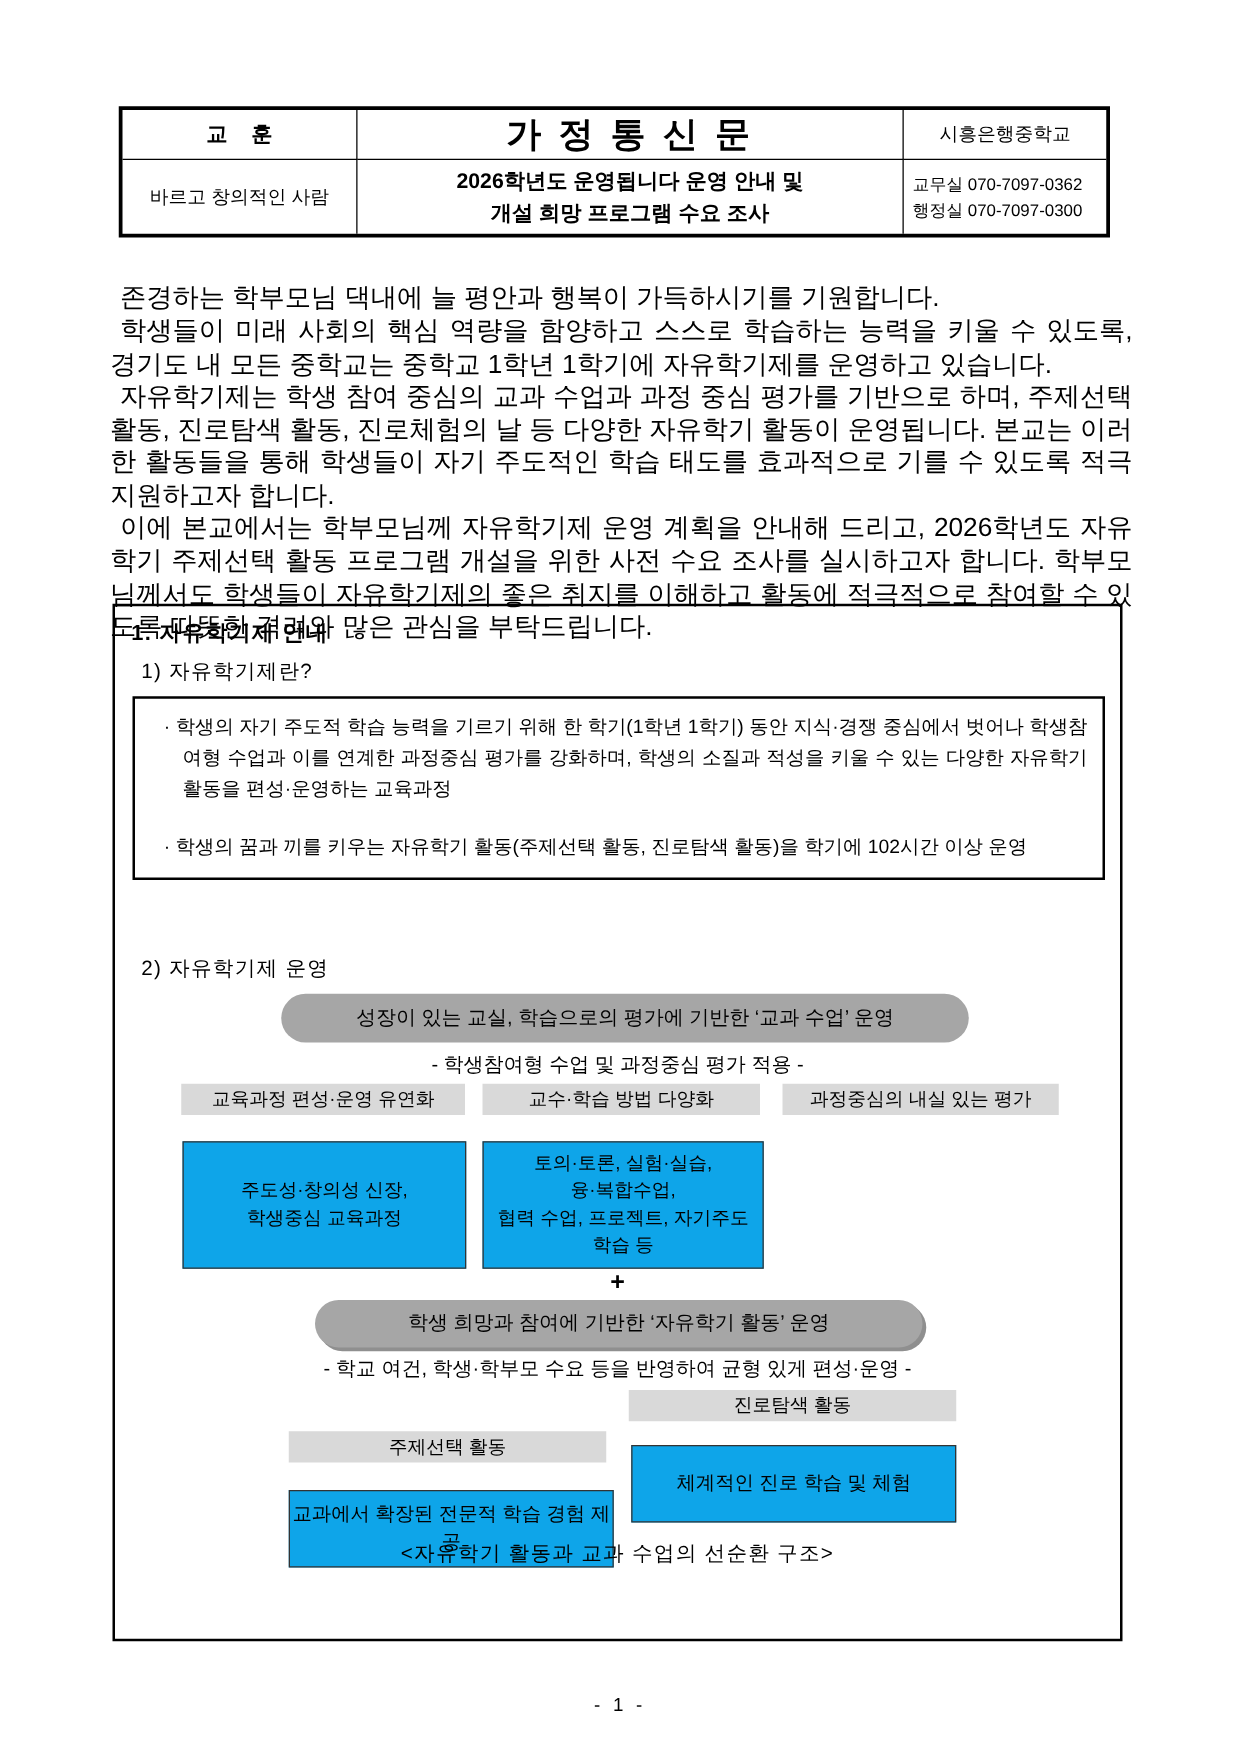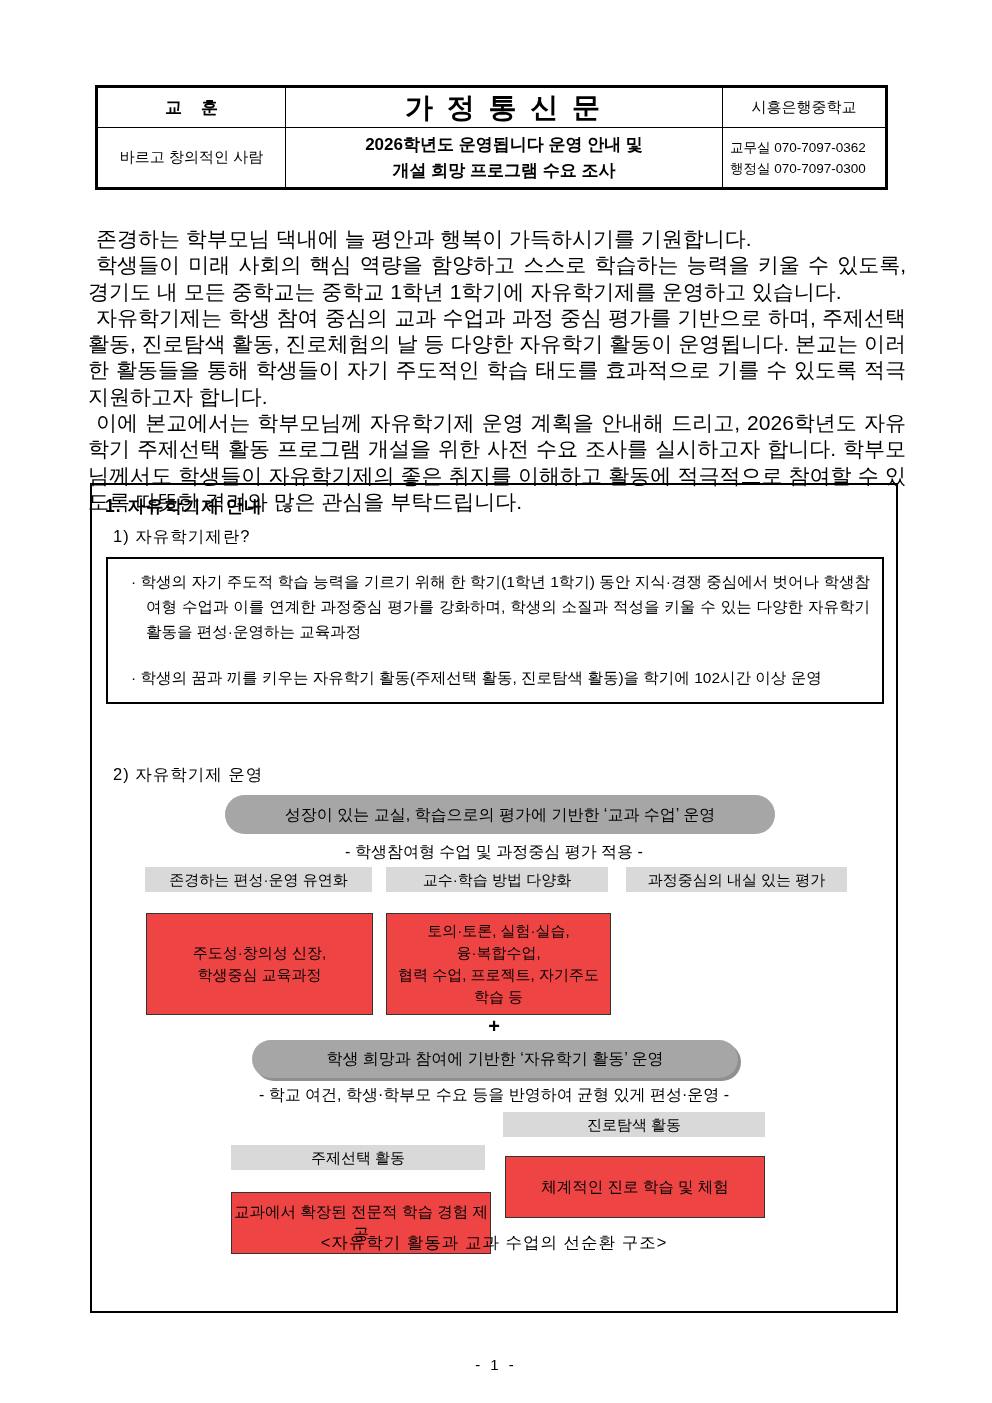--- a/index.html
+++ b/index.html
@@ -62,21 +62,21 @@
   .note-subject { top:357px; }
   .note-activity { top:600px; }
   .gray-label {
     position:absolute; background:#d9d9d9; height:25px; line-height:25px;
     text-align:center; font-size:15px;
   }
   .ch1 { left:53px; top:382px; width:227px; }
   .ch2 { left:294px; top:382px; width:222px; }
   .ch3 { left:534px; top:382px; width:221px; }
   .white-box {
-    position:absolute; border:1px solid #333; background:#ef4444;
+    position:absolute; border:1px solid #333; background:#0ea5e9;
     display:flex; flex-direction:column; justify-content:center;
     text-align:center; font-size:15px; line-height:22px;
   }
   .cb1 { left:54px; top:428px; width:227px; height:102px; }
   .cb2 { left:294px; top:428px; width:225px; height:102px; }
   .cb3 { left:534px; top:428px; width:224px; height:102px; }
   .plus-sign { position:absolute; left:0; top:530px; width:100%; text-align:center; font-size:20px; font-weight:bold; }
   .ah1 { left:139px; top:627px; width:254px;margin-top:33px; }
   .ah2 { left:411px; top:627px; width:262px; }
   .ab1 { left:139px; top:707px; width:260px; height:62px; font-size:15.5px; }
@@ -131,21 +131,21 @@
     <div class="def-box">
       <div class="def-item">· 학생의 자기 주도적 학습 능력을 기르기 위해 한 학기(1학년 1학기) 동안 지식·경쟁 중심에서 벗어나 학생참여형 수업과 이를 연계한 과정중심 평가를 강화하며, 학생의 소질과 적성을 키울 수 있는 다양한 자유학기 활동을 편성·운영하는 교육과정</div>
       <div class="def-item">· 학생의 꿈과 끼를 키우는 자유학기 활동(주제선택 활동, 진로탐색 활동)을 학기에 102시간 이상 운영</div>
     </div>
 
     <div class="sec-sub2">2) 자유학기제 운영</div>
 
     <div class="pill pill-subject">성장이 있는 교실, 학습으로의 평가에 기반한 ‘교과 수업’ 운영</div>
     <div class="center-note note-subject">- 학생참여형 수업 및 과정중심 평가 적용 -</div>
 
-    <div class="gray-label ch1">존경하는 편성·운영 유연화</div>
+    <div class="gray-label ch1">교육과정 편성·운영 유연화</div>
     <div class="gray-label ch2">교수·학습 방법 다양화</div>
     <div class="gray-label ch3">과정중심의 내실 있는 평가</div>
 
     <div class="white-box cb1">
       <div>주도성·창의성 신장,</div>
       <div>학생중심 교육과정</div>
     </div>
     <div class="white-box cb2">
       <div>토의·토론, 실험·실습,</div>
       <div>융·복합수업,</div>

